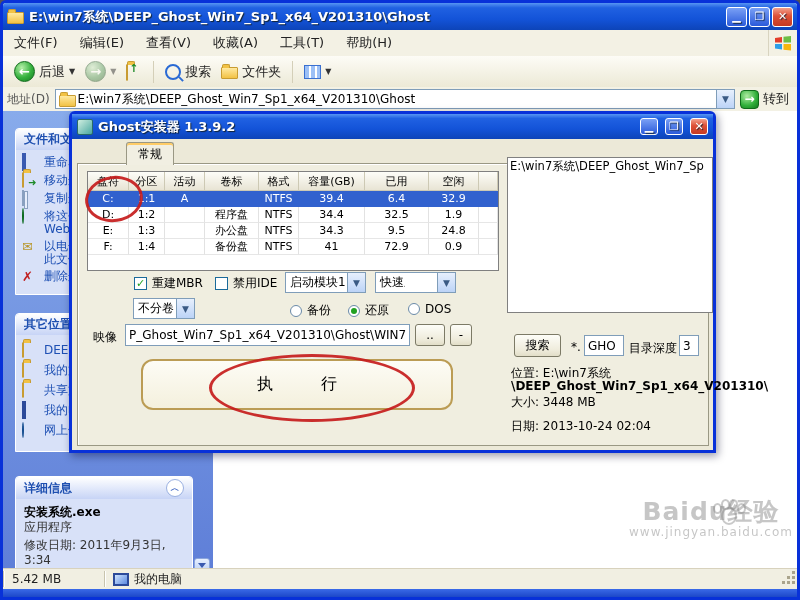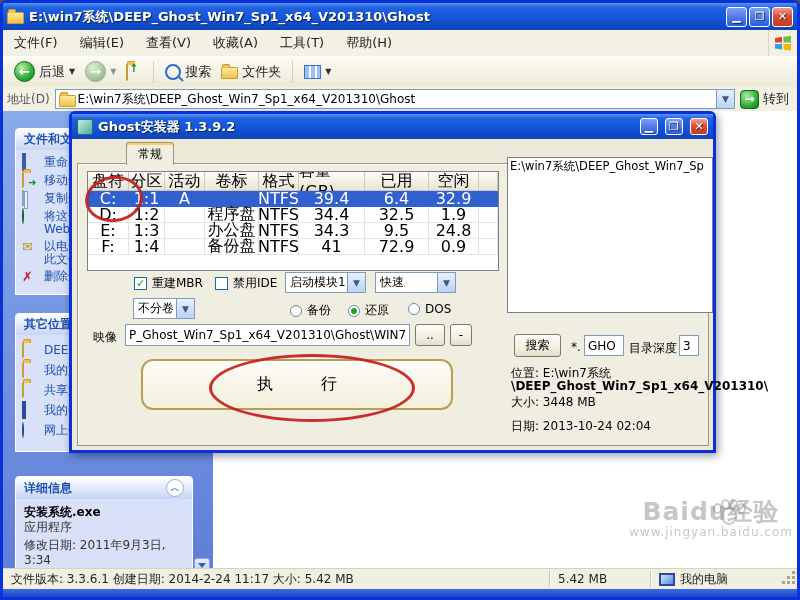--- a/index.html
+++ b/index.html
@@ -88,21 +88,21 @@
     color:#fff;font-weight:bold;font-size:13px;padding:0 5px;text-shadow:1px 1px 1px #123;gap:5px;}
   .dlg-titlebar .winbtn{width:18px;height:17px;}
   .dlgicon{width:14px;height:14px;border-radius:2px;background:linear-gradient(135deg,#cfeee0,#4aa8a0);border:1px solid #2a6a68;}
   .tab{position:absolute;height:31px;box-sizing:border-box;border:1px solid #9a9884;border-bottom:none;
     border-radius:3px 3px 0 0;background:linear-gradient(180deg,#fbfaf4,#ece9d8);
     display:flex;align-items:center;justify-content:center;font-size:12px;color:#000;}
   .tab.active{height:23px;z-index:2;background:#f1efe2;box-shadow:inset 0 2px 0 #ffcc66;}
   .tabpage{position:absolute;left:5px;top:49px;width:632px;height:283px;box-sizing:border-box;
     border:1px solid #9a9884;background:#f0eee0;box-shadow:inset 1px 1px 0 #fff;}
   .grid{position:absolute;left:15px;top:57px;width:412px;height:100px;background:#fff;
-    border:1px solid #808080;box-sizing:border-box;overflow:hidden;font-size:16px;}
+    border:1px solid #808080;box-sizing:border-box;overflow:hidden;font-size:11px;}
   .grow{display:grid;grid-template-columns:41px 36px 40px 54px 40px 66px 64px 50px 1fr;}
   .ghead .gc{height:18px;background:linear-gradient(180deg,#fdfdf8,#e8e4d4);
     border-right:1px solid #cdc9b4;border-bottom:1px solid #cdc9b4;display:flex;align-items:center;justify-content:center;color:#000;}
   .gdata .gc{height:15px;border-right:1px solid #e2e2e2;border-bottom:1px solid #e6e6e6;
     display:flex;align-items:center;justify-content:center;color:#000;}
   .gdata.sel .gc{background:#3161ce;color:#fff;border-right-color:#3161ce;border-bottom-color:#3161ce;}
   .xpcheck{width:13px;height:13px;background:#fff;border:1px solid #1a6a9a;box-sizing:border-box;
     display:flex;align-items:center;justify-content:center;color:#21a121;font-size:11px;font-weight:bold;}
   .ctl-row{position:absolute;display:flex;align-items:center;gap:5px;font-size:12px;color:#000;}
   .xpdrop{position:absolute;height:21px;background:#fff;border:1px solid #7f9db9;box-sizing:border-box;
@@ -447,21 +447,20 @@
       <i style="left:2px;top:4px;width:5px;height:7px;"></i>
       <i style="left:10px;top:0;width:5px;height:7px;"></i>
       <i style="left:18px;top:0;width:5px;height:7px;"></i>
       <i style="left:26px;top:4px;width:5px;height:7px;"></i>
     </span>
     <div class="wm-brand">Baidu经验</div>
     <div class="wm-url">www.jingyan.baidu.com</div>
   </div>
 
   <div class="statusbar">
-    <span class="sb-sec" style="width:530px;">文件版本: 3.3.6.1 创建日期: 2014-2-24 11:17 大小: 5.42 MB</span>
     <span class="sb-div"></span>
     <span class="sb-sec" style="width:84px;">5.42 MB</span>
     <span class="sb-div"></span>
     <span class="sb-sec" style="display:flex;align-items:center;gap:5px;">
       <span class="i-pc"></span>
       <span>我的电脑</span>
     </span>
     <span class="grip"></span>
   </div>
   <div class="bottomstrip"></div>

